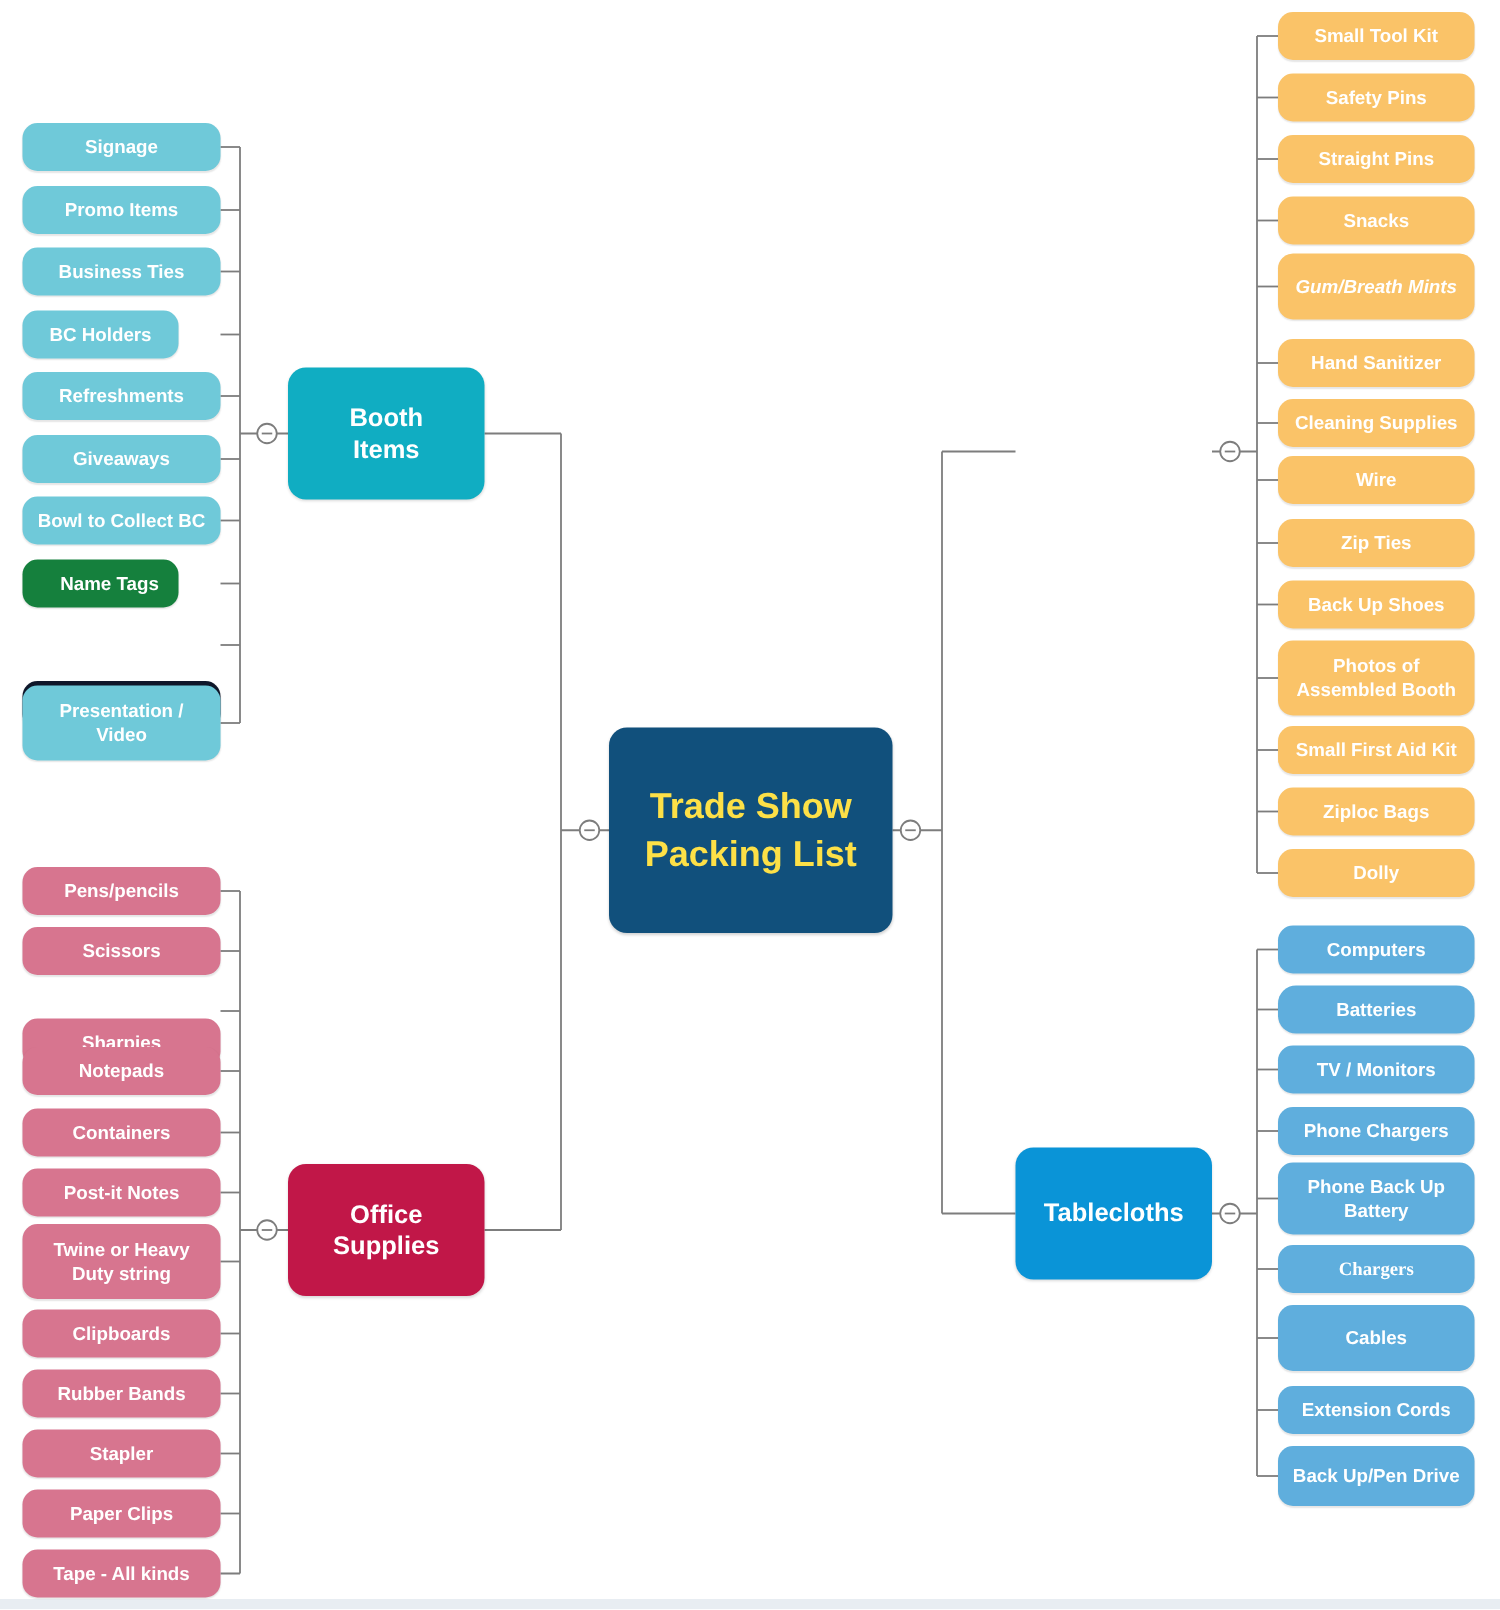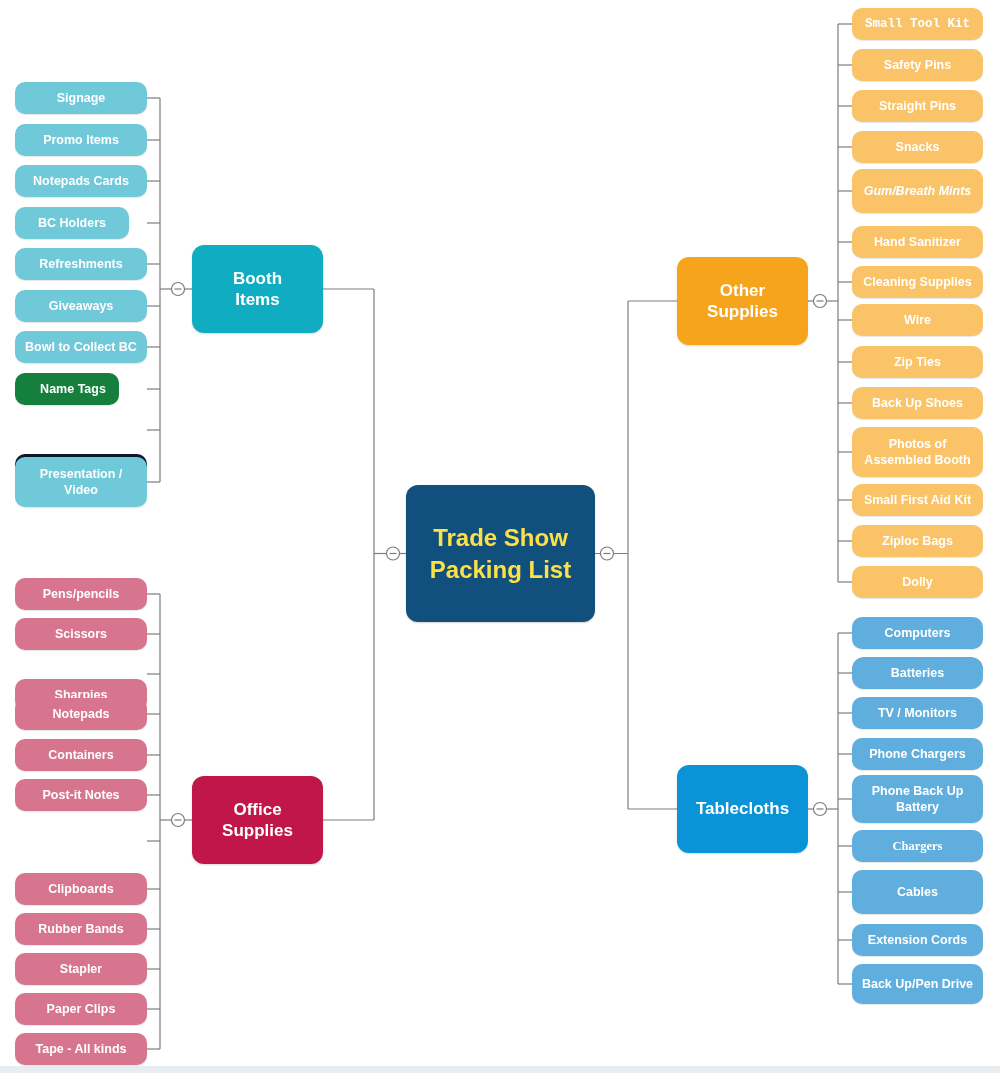--- a/index.html
+++ b/index.html
@@ -151,42 +151,42 @@
         <line x1="603.5" y1="553.5" x2="610.5" y2="553.5" stroke="#7D7D7D" stroke-width="1.2"></line>
       </g>
     </svg>
 
   <div class="node central-node" id="central-node" style="left: 406px; top: 485px; width: 189px; height: 137px; background: rgb(17, 80, 124); color: #fde047;">Trade Show Packing List</div>
 
   <div id="canvas-edge"></div>
 <div class="node branch-node" style="left: 192px; top: 245px; width: 131px; height: 88px; background: rgb(16, 173, 194);">Booth Items</div>
     <div class="node leaf-node" style="left: 15px; top: 82px; width: 132px; height: 32px; background: rgb(111, 201, 217);">Signage</div>
     <div class="node leaf-node" style="left: 15px; top: 124px; width: 132px; height: 32px; background: rgb(111, 201, 217);">Promo Items</div>
-    <div class="node leaf-node" style="left: 15px; top: 165px; width: 132px; height: 32px; background: rgb(111, 201, 217);">Notepads Cards</div>
-    <div class="node leaf-node" style="left: 15px; top: 207px; width: 114px; height: 32px; background: rgb(111, 201, 217);">BC Holders</div>
+    <div class="node leaf-node" style="left: 15px; top: 165px; width: 132px; height: 32px; background: rgb(111, 201, 217);">Business Ties</div>
+    <div class="node leaf-node" style="left: 15px; top: 207px; width: 104px; height: 32px; background: rgb(111, 201, 217);">BC Holders</div>
     <div class="node leaf-node" style="left: 15px; top: 248px; width: 132px; height: 32px; background: rgb(111, 201, 217);">Refreshments</div>
     <div class="node leaf-node" style="left: 15px; top: 290px; width: 132px; height: 32px; background: rgb(111, 201, 217);">Giveaways</div>
     <div class="node leaf-node" style="left: 15px; top: 331px; width: 132px; height: 32px; background: rgb(111, 201, 217);">Bowl to Collect BC</div>
     <div class="node leaf-node" style="left: 15px; top: 373px; width: 104px; height: 32px; background: #15803d; padding-left: 20px;">Name Tags</div>
     <div class="node leaf-node" style="left: 15px; top: 414px; width: 132px; height: 32px; background: #0f172a; margin-top: 40px;">Tablecloths</div>
     <div class="node branch-node" style="left: 192px; top: 776px; width: 131px; height: 88px; background: rgb(193, 23, 72);">Office Supplies</div>
     <div class="node leaf-node" style="left: 15px; top: 457px; width: 132px; height: 50px; background: rgb(111, 201, 217);">Presentation / Video</div>
     <div class="node leaf-node" style="left: 15px; top: 578px; width: 132px; height: 32px; background: rgb(215, 117, 143);">Pens/pencils</div>
     <div class="node leaf-node" style="left: 15px; top: 618px; width: 132px; height: 32px; background: rgb(215, 117, 143);">Scissors</div>
     <div class="node leaf-node" style="left: 15px; top: 658px; width: 132px; height: 32px; background: rgb(215, 117, 143); margin-top: 21px;">Sharpies</div>
     <div class="node leaf-node" style="left: 15px; top: 698px; width: 132px; height: 32px; background: rgb(215, 117, 143);">Notepads</div>
     <div class="node leaf-node" style="left: 15px; top: 739px; width: 132px; height: 32px; background: rgb(215, 117, 143);">Containers</div>
     <div class="node leaf-node" style="left: 15px; top: 779px; width: 132px; height: 32px; background: rgb(215, 117, 143);">Post-it Notes</div>
+    <div class="node leaf-node" style="left: 15px; top: 816px; width: 132px; height: 50px; background: rgb(215, 117, 143);">Twine or Heavy Duty string</div>
     <div class="node leaf-node" style="left: 15px; top: 873px; width: 132px; height: 32px; background: rgb(215, 117, 143);">Clipboards</div>
     <div class="node leaf-node" style="left: 15px; top: 913px; width: 132px; height: 32px; background: rgb(215, 117, 143);">Rubber Bands</div>
     <div class="node leaf-node" style="left: 15px; top: 953px; width: 132px; height: 32px; background: rgb(215, 117, 143);">Stapler</div>
     <div class="node leaf-node" style="left: 15px; top: 993px; width: 132px; height: 32px; background: rgb(215, 117, 143);">Paper Clips</div>
     <div class="node leaf-node" style="left: 15px; top: 1033px; width: 132px; height: 32px; background: rgb(215, 117, 143);">Tape - All kinds</div>
-    <div class="node branch-node" style="left: 677px; top: 257px; width: 131px; height: 88px; background: rgb(247, 164, 29);">Other Supplies</div>
-    <div class="node leaf-node" style="left: 852px; top: 8px; width: 131px; height: 32px; background: rgb(250, 195, 104); font-family: Liberation Mono, monospace;">Small Tool Kit</div>
+    <div class="node leaf-node" style="left: 852px; top: 8px; width: 131px; height: 32px; background: rgb(250, 195, 104);">Small Tool Kit</div>
     <div class="node leaf-node" style="left: 852px; top: 49px; width: 131px; height: 32px; background: rgb(250, 195, 104);">Safety Pins</div>
     <div class="node leaf-node" style="left: 852px; top: 90px; width: 131px; height: 32px; background: rgb(250, 195, 104);">Straight Pins</div>
     <div class="node leaf-node" style="left: 852px; top: 131px; width: 131px; height: 32px; background: rgb(250, 195, 104);">Snacks</div>
     <div class="node leaf-node" style="left: 852px; top: 169px; width: 131px; height: 44px; background: rgb(250, 195, 104); font-style: italic;">Gum/Breath Mints</div>
     <div class="node leaf-node" style="left: 852px; top: 226px; width: 131px; height: 32px; background: rgb(250, 195, 104);">Hand Sanitizer</div>
     <div class="node leaf-node" style="left: 852px; top: 266px; width: 131px; height: 32px; background: rgb(250, 195, 104);">Cleaning Supplies</div>
     <div class="node leaf-node" style="left: 852px; top: 304px; width: 131px; height: 32px; background: rgb(250, 195, 104);">Wire</div>
     <div class="node leaf-node" style="left: 852px; top: 346px; width: 131px; height: 32px; background: rgb(250, 195, 104);">Zip Ties</div>
     <div class="node leaf-node" style="left: 852px; top: 387px; width: 131px; height: 32px; background: rgb(250, 195, 104);">Back Up Shoes</div>
     <div class="node leaf-node" style="left: 852px; top: 427px; width: 131px; height: 50px; background: rgb(250, 195, 104);">Photos of Assembled Booth</div>

